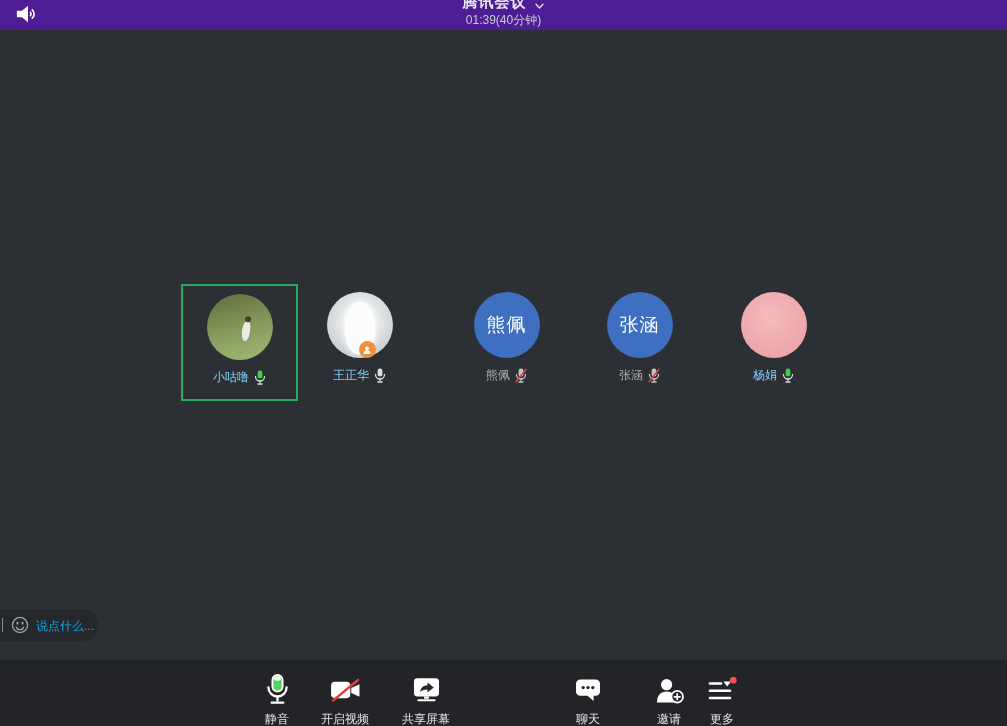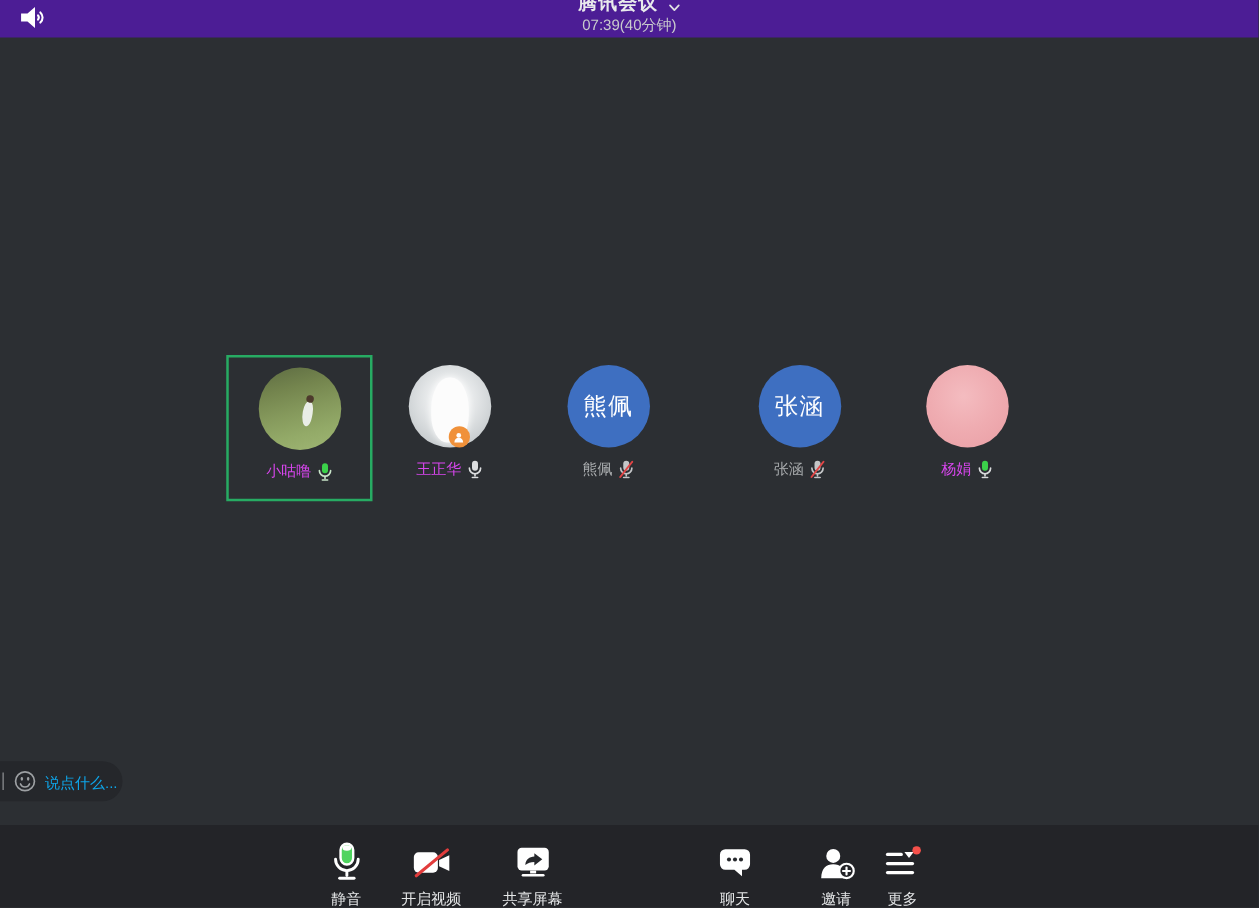--- a/index.html
+++ b/index.html
@@ -21,21 +21,21 @@
   .avatar { position:absolute; left:50%; transform:translateX(-50%); top:8px; width:66px; height:66px; border-radius:50%; overflow:hidden; }
   .avatar.initials { display:flex; align-items:center; justify-content:center; background:#3e6fc1; color:#fff; font-size:19px; letter-spacing:1px; }
   .avatar.photo-field { background:linear-gradient(165deg,#5d6b42 0%,#74854e 28%,#85995c 52%,#93aa68 75%,#9fb674 100%); }
   .avatar.photo-field .girl { position:absolute; left:35px; top:27px; width:8px; height:20px; background:#e9ede6; border-radius:45% 45% 40% 55%; transform:rotate(10deg); }
   .avatar.photo-field .girl:before { content:""; position:absolute; left:1px; top:-5px; width:6px; height:6px; border-radius:50%; background:#4d3a2c; }
   .avatar.photo-fox { background:radial-gradient(circle at 50% 42%,#f7f8f8 0%,#eceeef 30%,#d3d7d9 62%,#b3b9bd 100%); }
   .avatar.photo-fox .fox { position:absolute; left:18px; top:10px; width:30px; height:52px; background:#fcfcfc; border-radius:48% 48% 42% 42%; box-shadow:0 0 6px rgba(255,255,255,.9); }
   .avatar.photo-pink { background:radial-gradient(circle at 45% 38%,#f4bcc0 0%,#efacb1 48%,#e99ea4 100%); }
   .host-badge { position:absolute; left:50%; transform:translateX(-1px); top:57px; width:17px; height:17px; border-radius:50%; background:#f0913a; display:flex; align-items:center; justify-content:center; }
   .nrow { position:absolute; top:83px; left:0; width:100%; display:flex; align-items:center; justify-content:center; gap:5px; }
-  .pname { font-size:12px; color:#d946ef; }
+  .pname { font-size:12px; color:#7dd3fc; }
   .pname.dim { color:#a9acae; }
 
   
   .chatpill { position:absolute; left:-16px; top:609px; width:114px; height:32px; background:#25272b; border-radius:16px; cursor:text; }
   .chat-caret { position:absolute; left:18px; top:9px; width:1px; height:14px; background:#8d9093; }
   .chat-emoji { position:absolute; left:27px; top:7px; width:18px; height:18px; cursor:pointer; }
   .chat-ph { position:absolute; left:52px; top:9px; font-size:12px; color:#0ea5e9; white-space:nowrap; }
 
   
   .toolbar { position:absolute; left:0; top:660px; width:100%; height:66px; background:#232428; }
@@ -57,21 +57,21 @@
       </svg>
     </div>
     <div class="title-row">
       <span class="title">腾讯会议</span>
       <span class="chev">
         <svg width="11" height="7" viewBox="0 0 12 8">
             <path d="M2 1.5 l4 4.3 4-4.3" stroke="#dfe1e2" stroke-width="1.6" fill="none" stroke-linecap="round" stroke-linejoin="round"></path>
           </svg>
       </span>
     </div>
-    <div class="timer">07:39(40分钟)</div>
+    <div class="timer">01:39(40分钟)</div>
   </div>
 
   <div>
 
     <div class="tile selected" style="left:181px">
       <div class="avatar photo-field">
           <div class="girl"></div>
         </div>
       <div class="nrow">
         <span class="pname">小咕噜</span>
@@ -98,21 +98,21 @@
         <span class="pname">王正华</span>
         <svg width="12" height="15" viewBox="0 0 12 15">
           <rect x="3.6" y="0.6" width="4.8" height="8" rx="2.4" fill="#dcdedf"></rect>
           <path d="M1.5 6.5 a4.5 4.5 0 0 0 9 0" stroke="#dcdedf" stroke-width="1.3" fill="none" stroke-linecap="round"></path>
           <line x1="6" y1="11" x2="6" y2="12.8" stroke="#dcdedf" stroke-width="1.3" stroke-linecap="round"></line>
           <line x1="3.9" y1="14" x2="8.1" y2="14" stroke="#dcdedf" stroke-width="1.3" stroke-linecap="round"></line>
         </svg>
       </div>
     </div>
 
-    <div class="tile" style="left:428px">
+    <div class="tile" style="left:448px">
       <div class="avatar initials">熊佩</div>
       <div class="nrow">
         <span class="pname dim">熊佩</span>
         <svg width="12" height="15" viewBox="0 0 12 15">
           <rect x="3.6" y="0.6" width="4.8" height="8" rx="2.4" fill="#c3c5c7"></rect>
           <path d="M1.5 6.5 a4.5 4.5 0 0 0 9 0" stroke="#c3c5c7" stroke-width="1.3" fill="none" stroke-linecap="round"></path>
           <line x1="6" y1="11" x2="6" y2="12.8" stroke="#c3c5c7" stroke-width="1.3" stroke-linecap="round"></line>
           <line x1="3.9" y1="14" x2="8.1" y2="14" stroke="#c3c5c7" stroke-width="1.3" stroke-linecap="round"></line>
           <line x1="1.2" y1="13.6" x2="10.8" y2="1.4" stroke="#e04545" stroke-width="1.6" stroke-linecap="round"></line>
         </svg>

